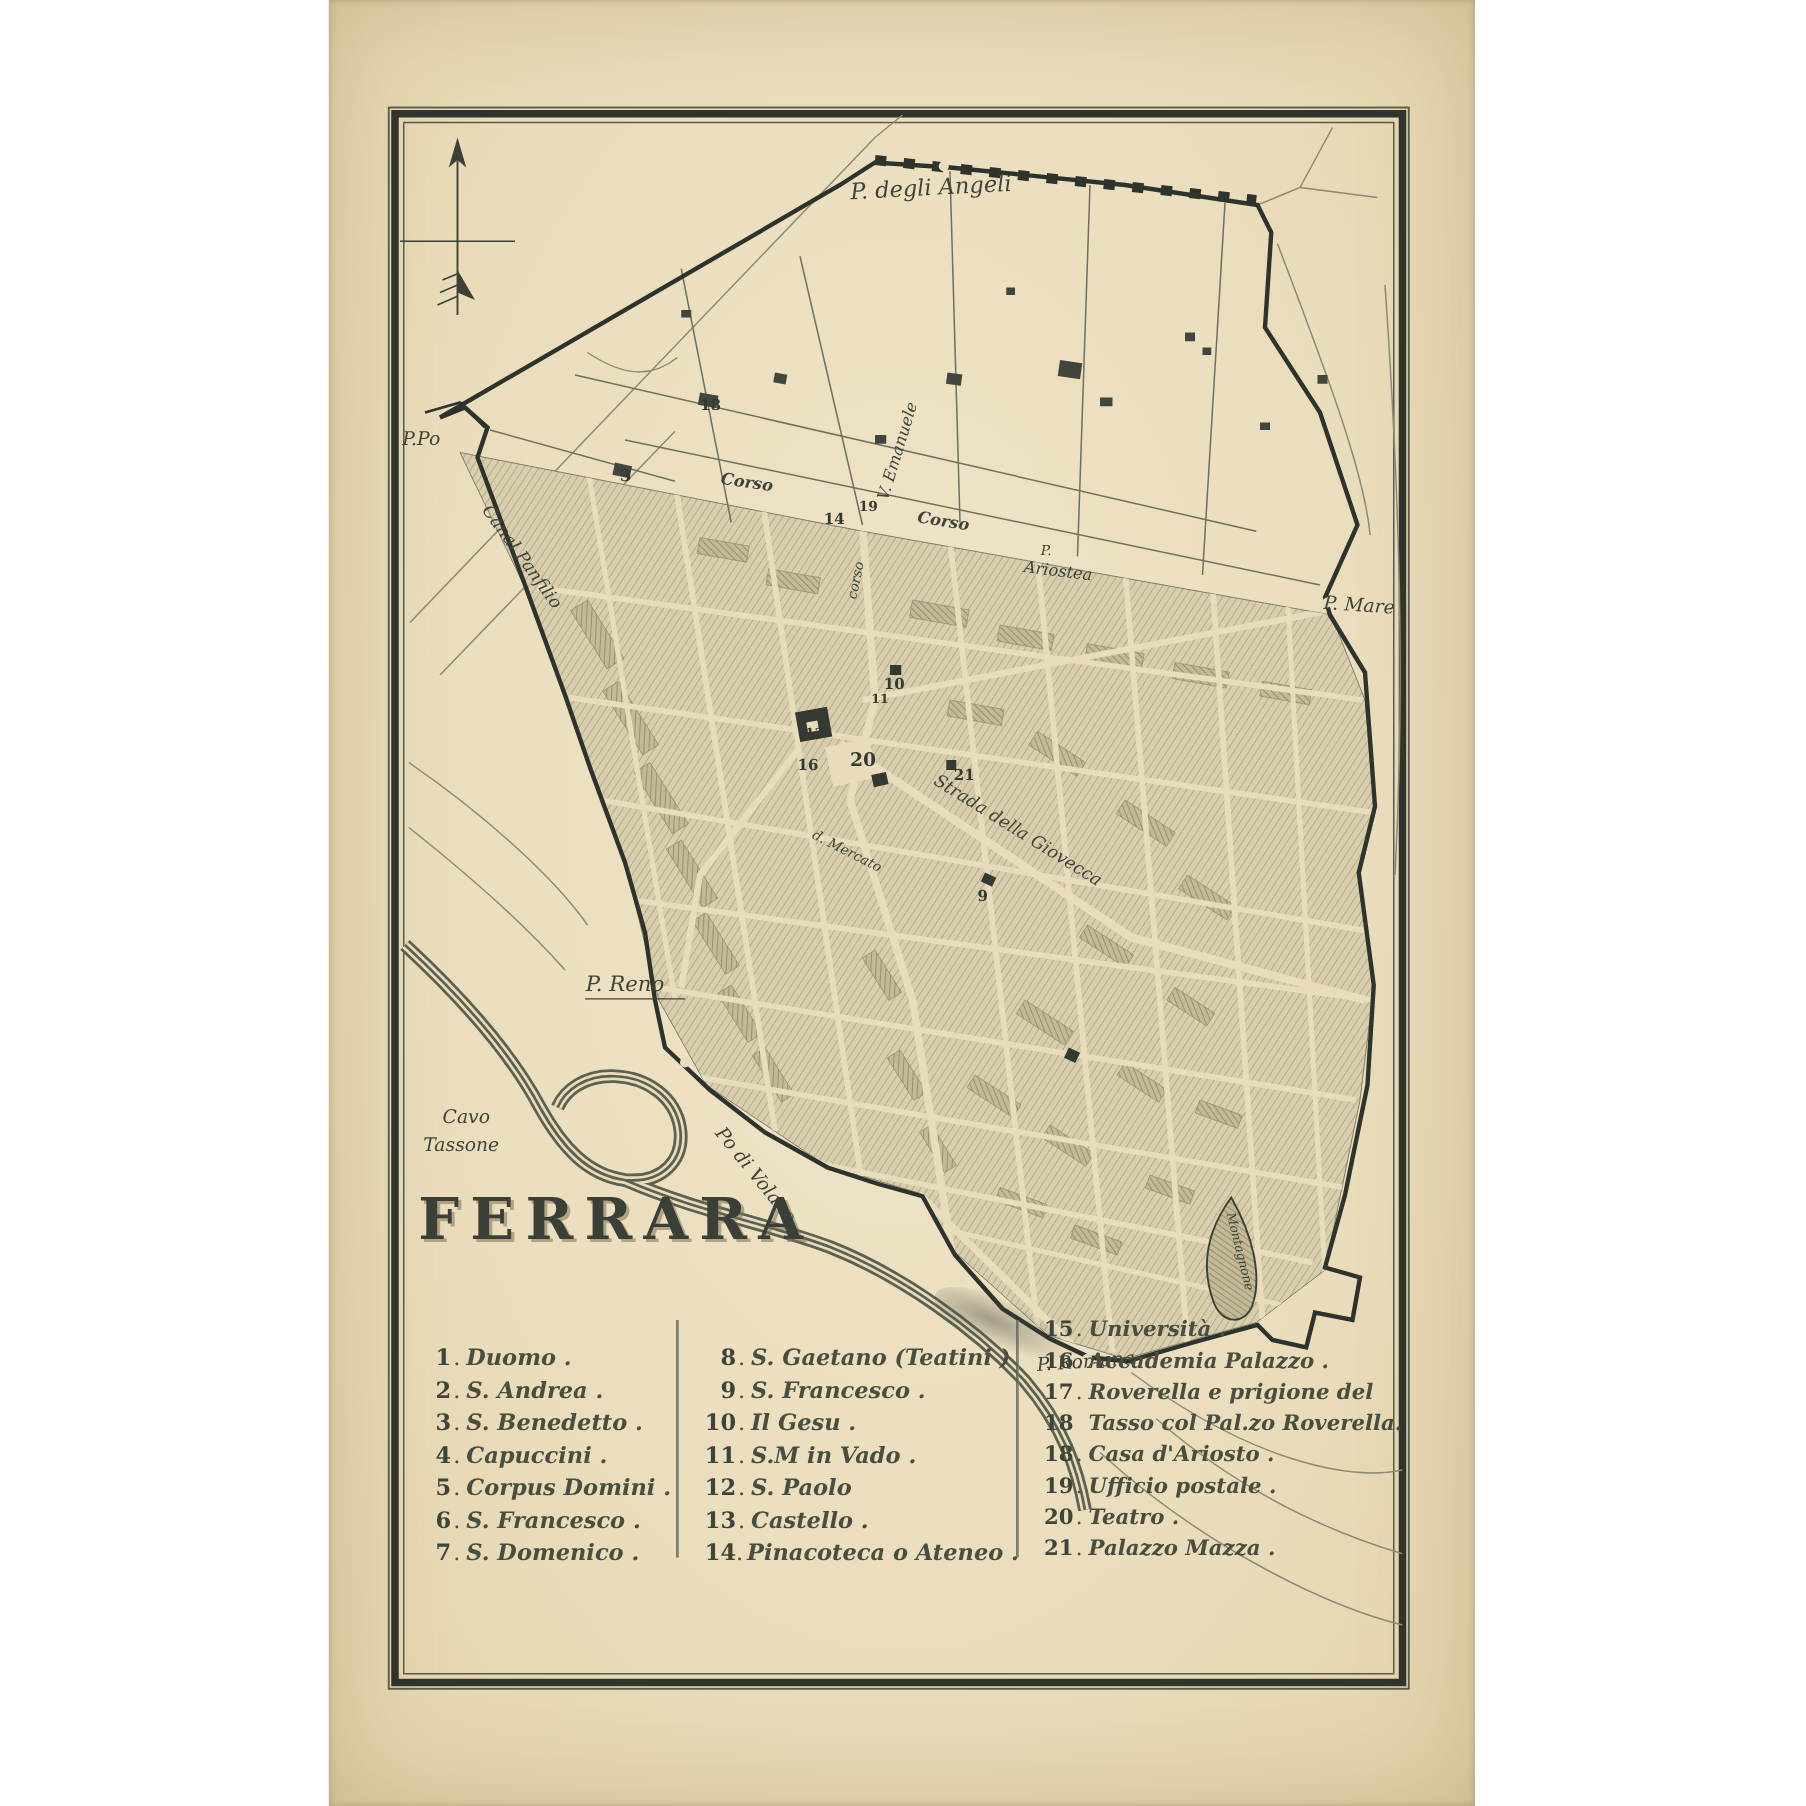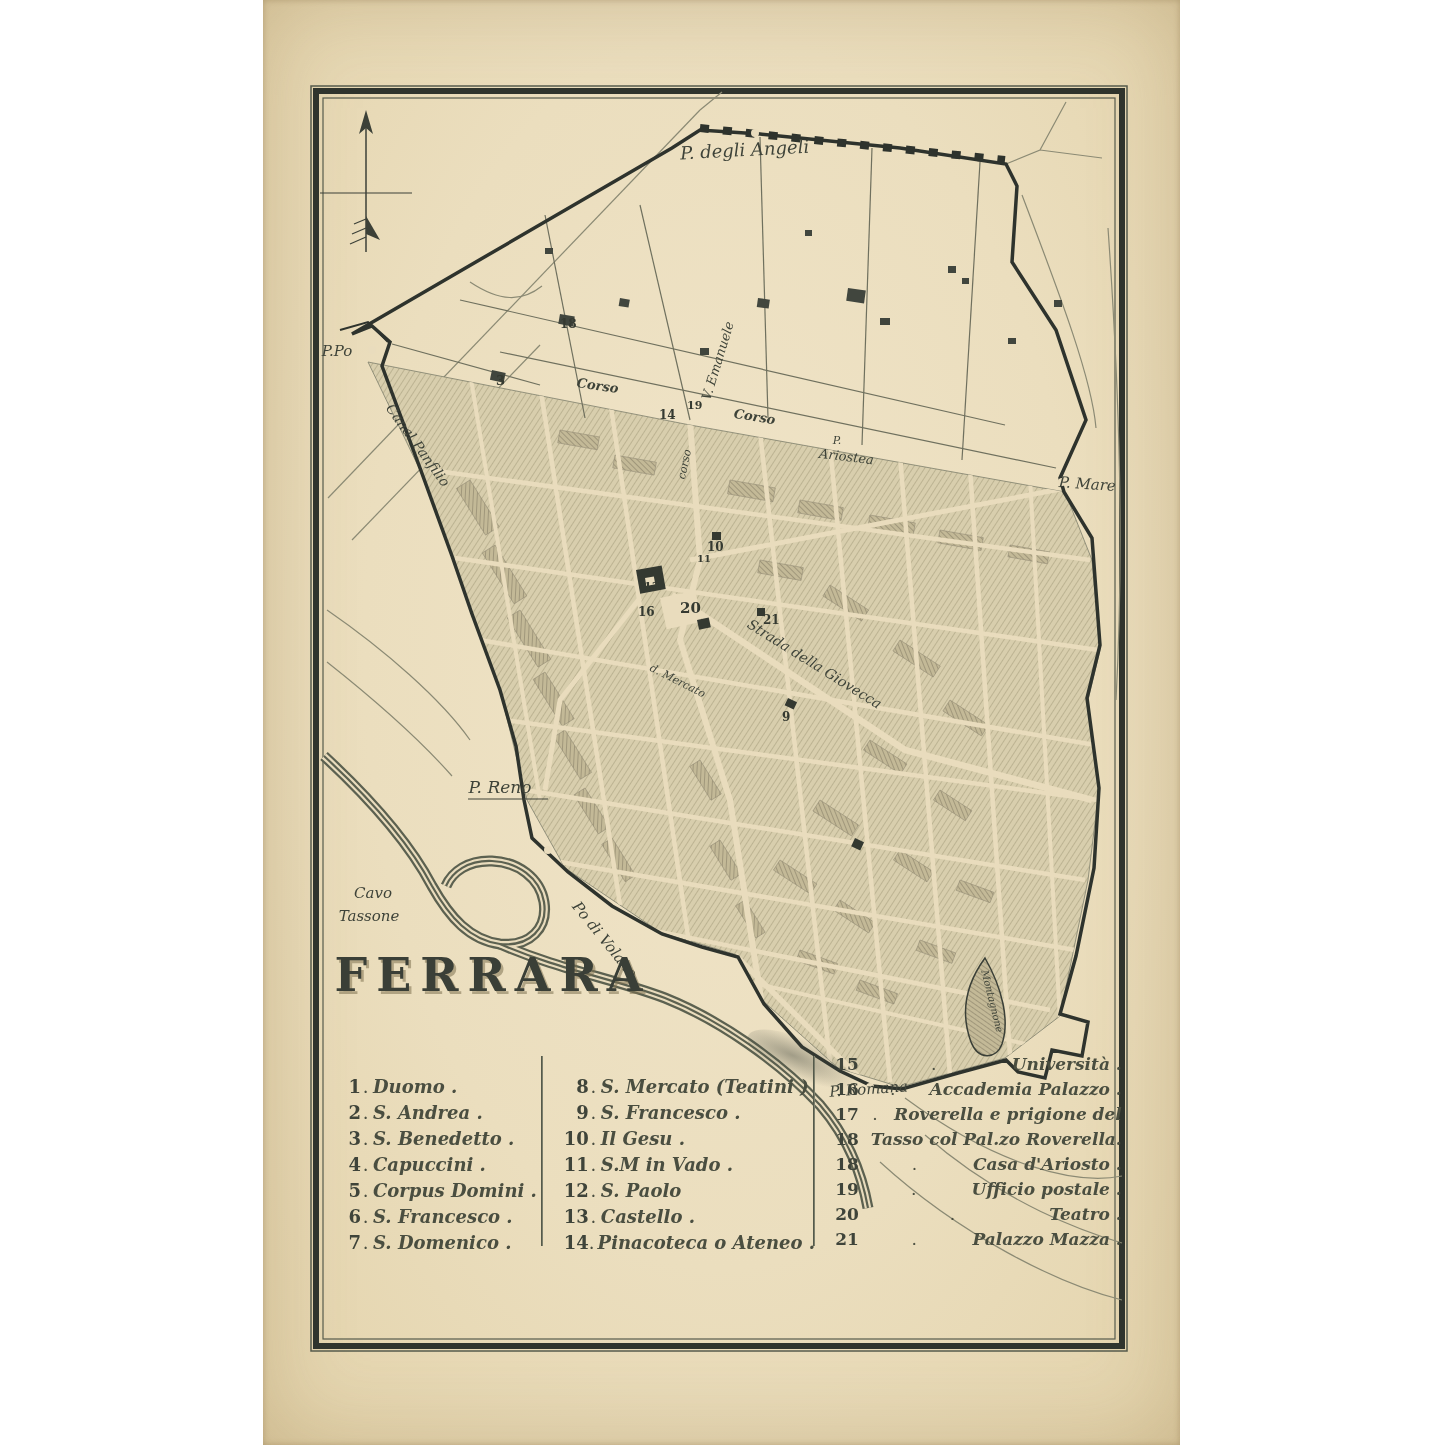--- a/index.html
+++ b/index.html
@@ -25,21 +25,21 @@
   }
   .legend{
     position:absolute;left:70px;top:1050px;width:742px;display:flex;align-items:stretch;
     color:#4a4e40;font-size:18px;font-style:italic;
   }
   .legend .col{display:flex;flex-direction:column;}
   .legend .col1{width:228px;padding-top:24px;}
   .legend .col2{width:248px;padding-top:24px;padding-left:14px;}
   .legend .col3{width:292px;padding-top:2px;padding-left:12px;font-size:17px;}
   .legend .row{display:flex;line-height:26px;white-space:nowrap;}
-  .legend .col3 .row{line-height:25px;justify-content:space-between;}
+  .legend .col3 .row{line-height:25px;}
   .legend .n{min-width:28px;text-align:right;font-style:normal;font-weight:bold;color:#3f443a;}
   .legend .dot{width:9px;text-align:center;font-style:normal;}
   .legend .t{margin-left:3px;font-weight:bold;}
   .legend .divider{
     width:0;border-left:1.5px solid #555a4b;border-right:1px solid #7c7f6c;
     margin:6px 4px 10px 4px;
   }
   .smudge{
     position:absolute;left:480px;top:1040px;width:120px;height:40px;
     background:radial-gradient(ellipse at 40% 50%, rgba(70,75,65,.45), rgba(70,75,65,0) 70%);
@@ -320,21 +320,21 @@
           <span class="n">7</span>
           <span class="dot">.</span>
           <span class="t">S. Domenico .</span>
         </div>
     </div>
     <div class="divider"></div>
     <div class="col col2">
       <div class="row">
           <span class="n">8</span>
           <span class="dot">.</span>
-          <span class="t">S. Mercato (Teatini )</span>
+          <span class="t">S. Gaetano (Teatini )</span>
         </div>
       <div class="row">
           <span class="n">9</span>
           <span class="dot">.</span>
           <span class="t">S. Francesco .</span>
         </div>
       <div class="row">
           <span class="n">10</span>
           <span class="dot">.</span>
           <span class="t">Il Gesu .</span>

